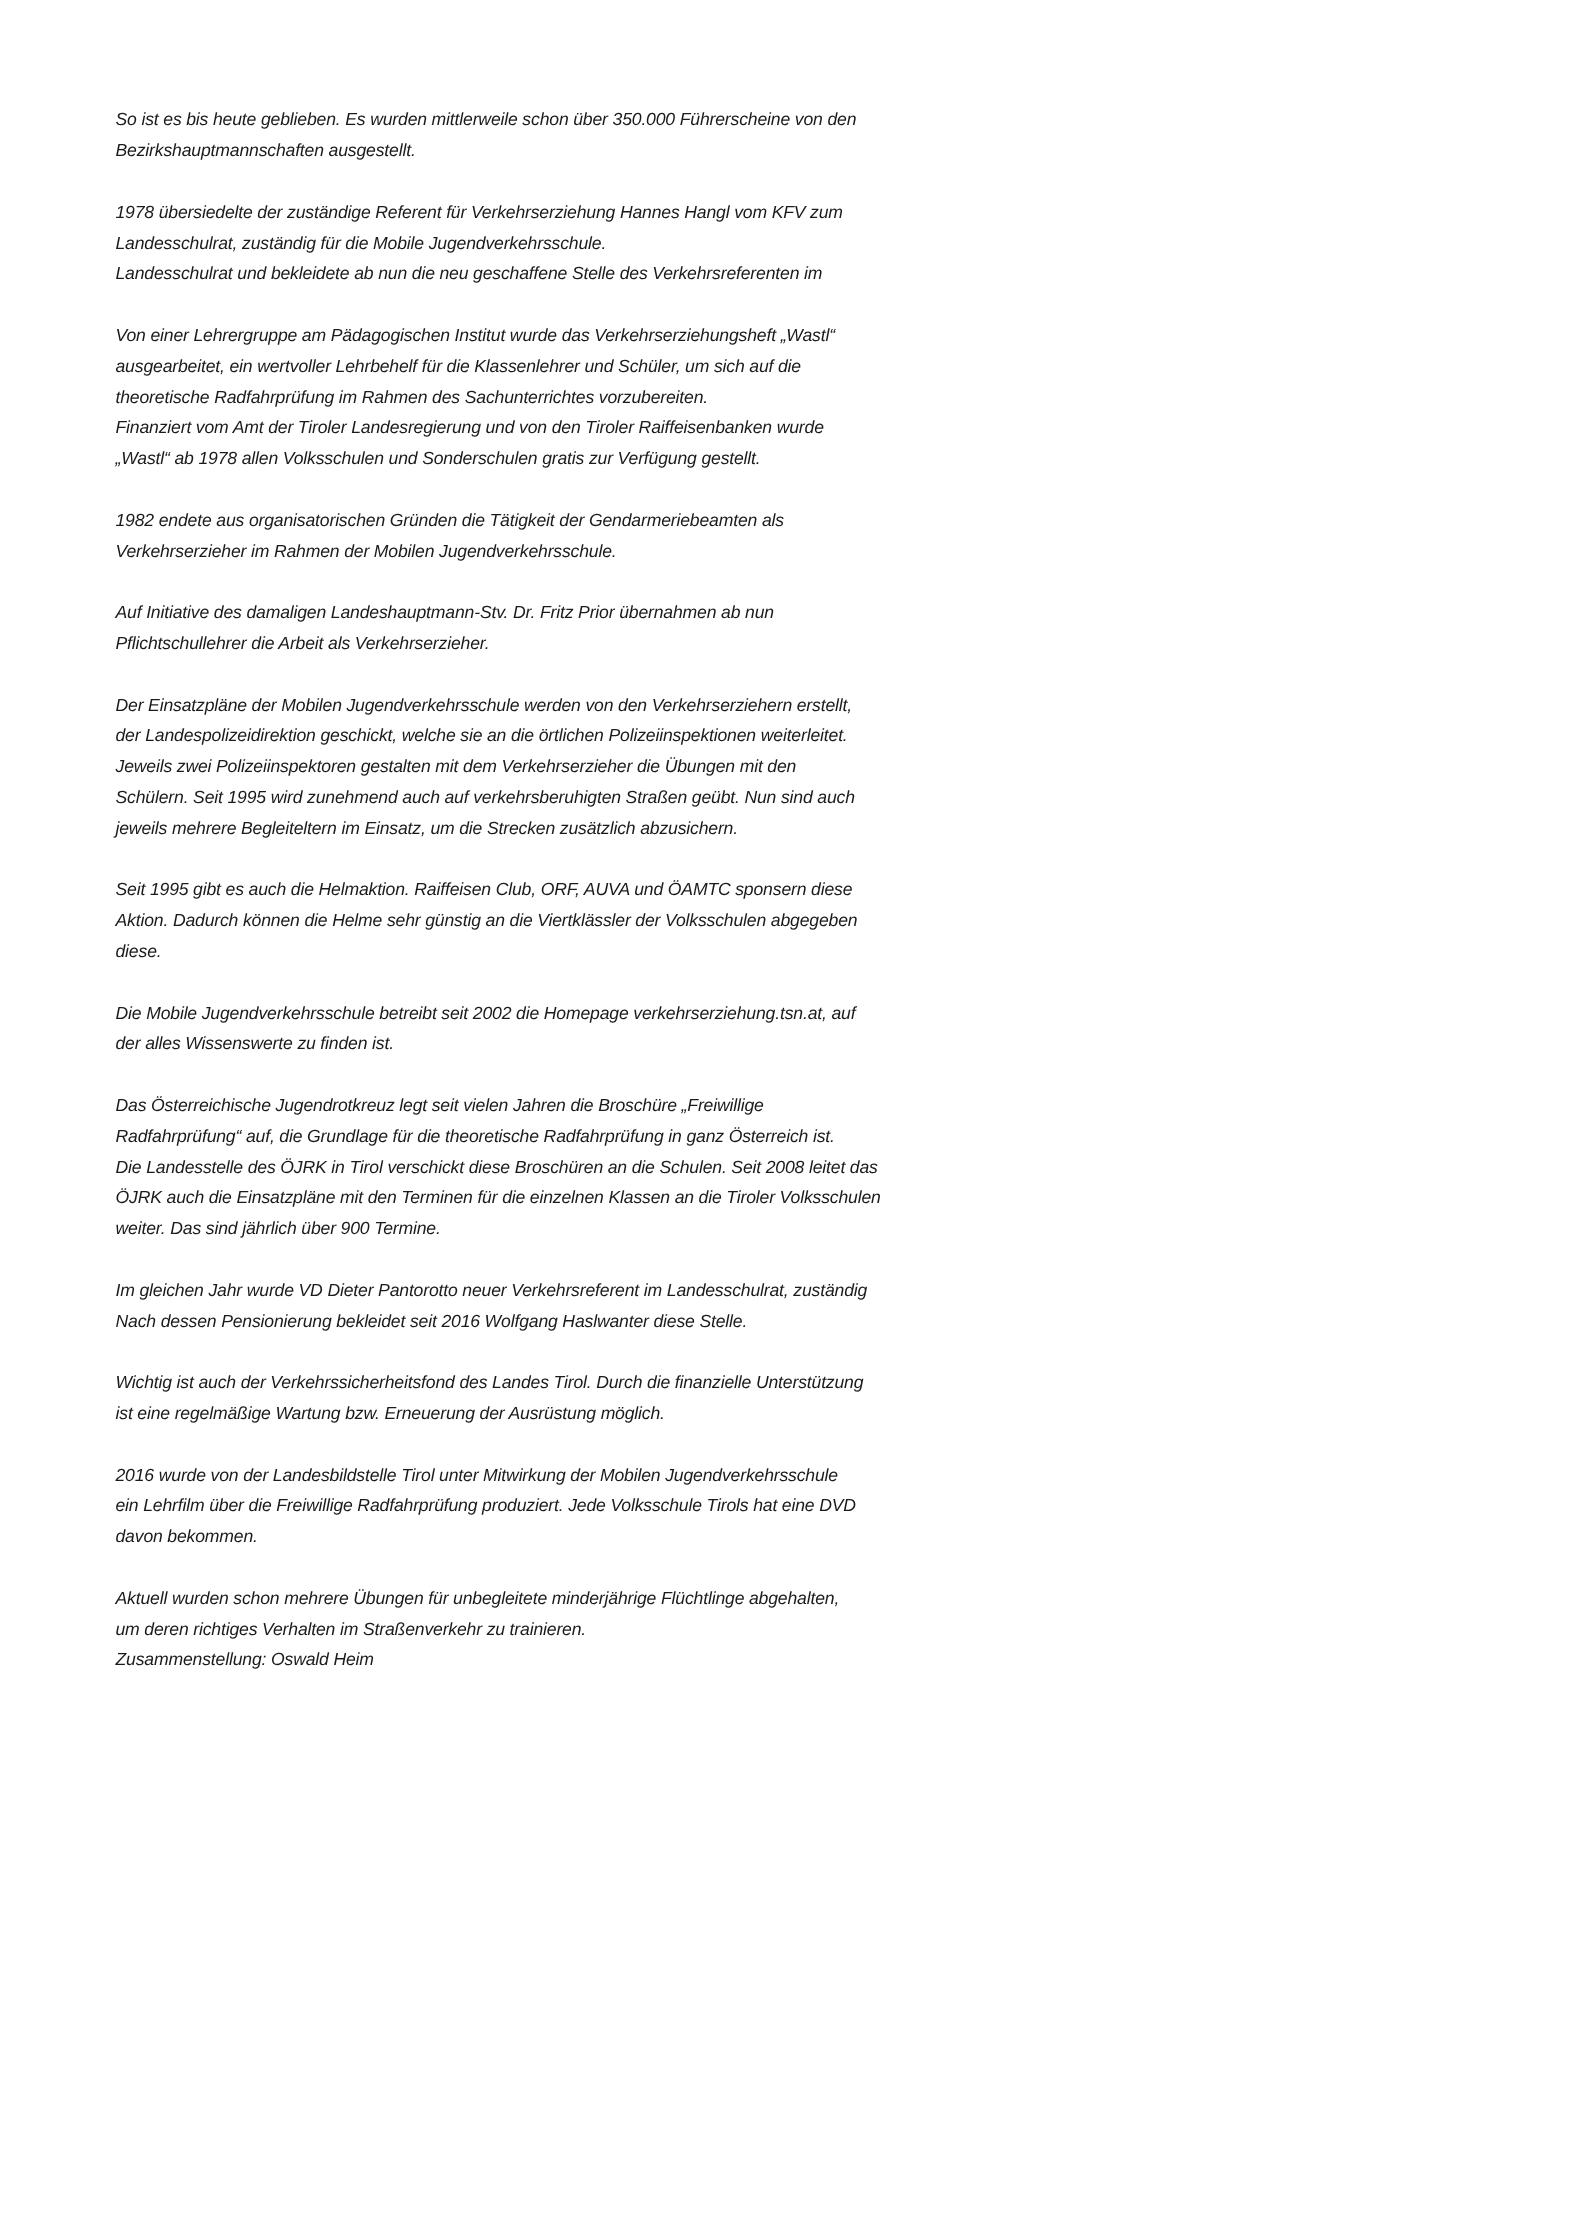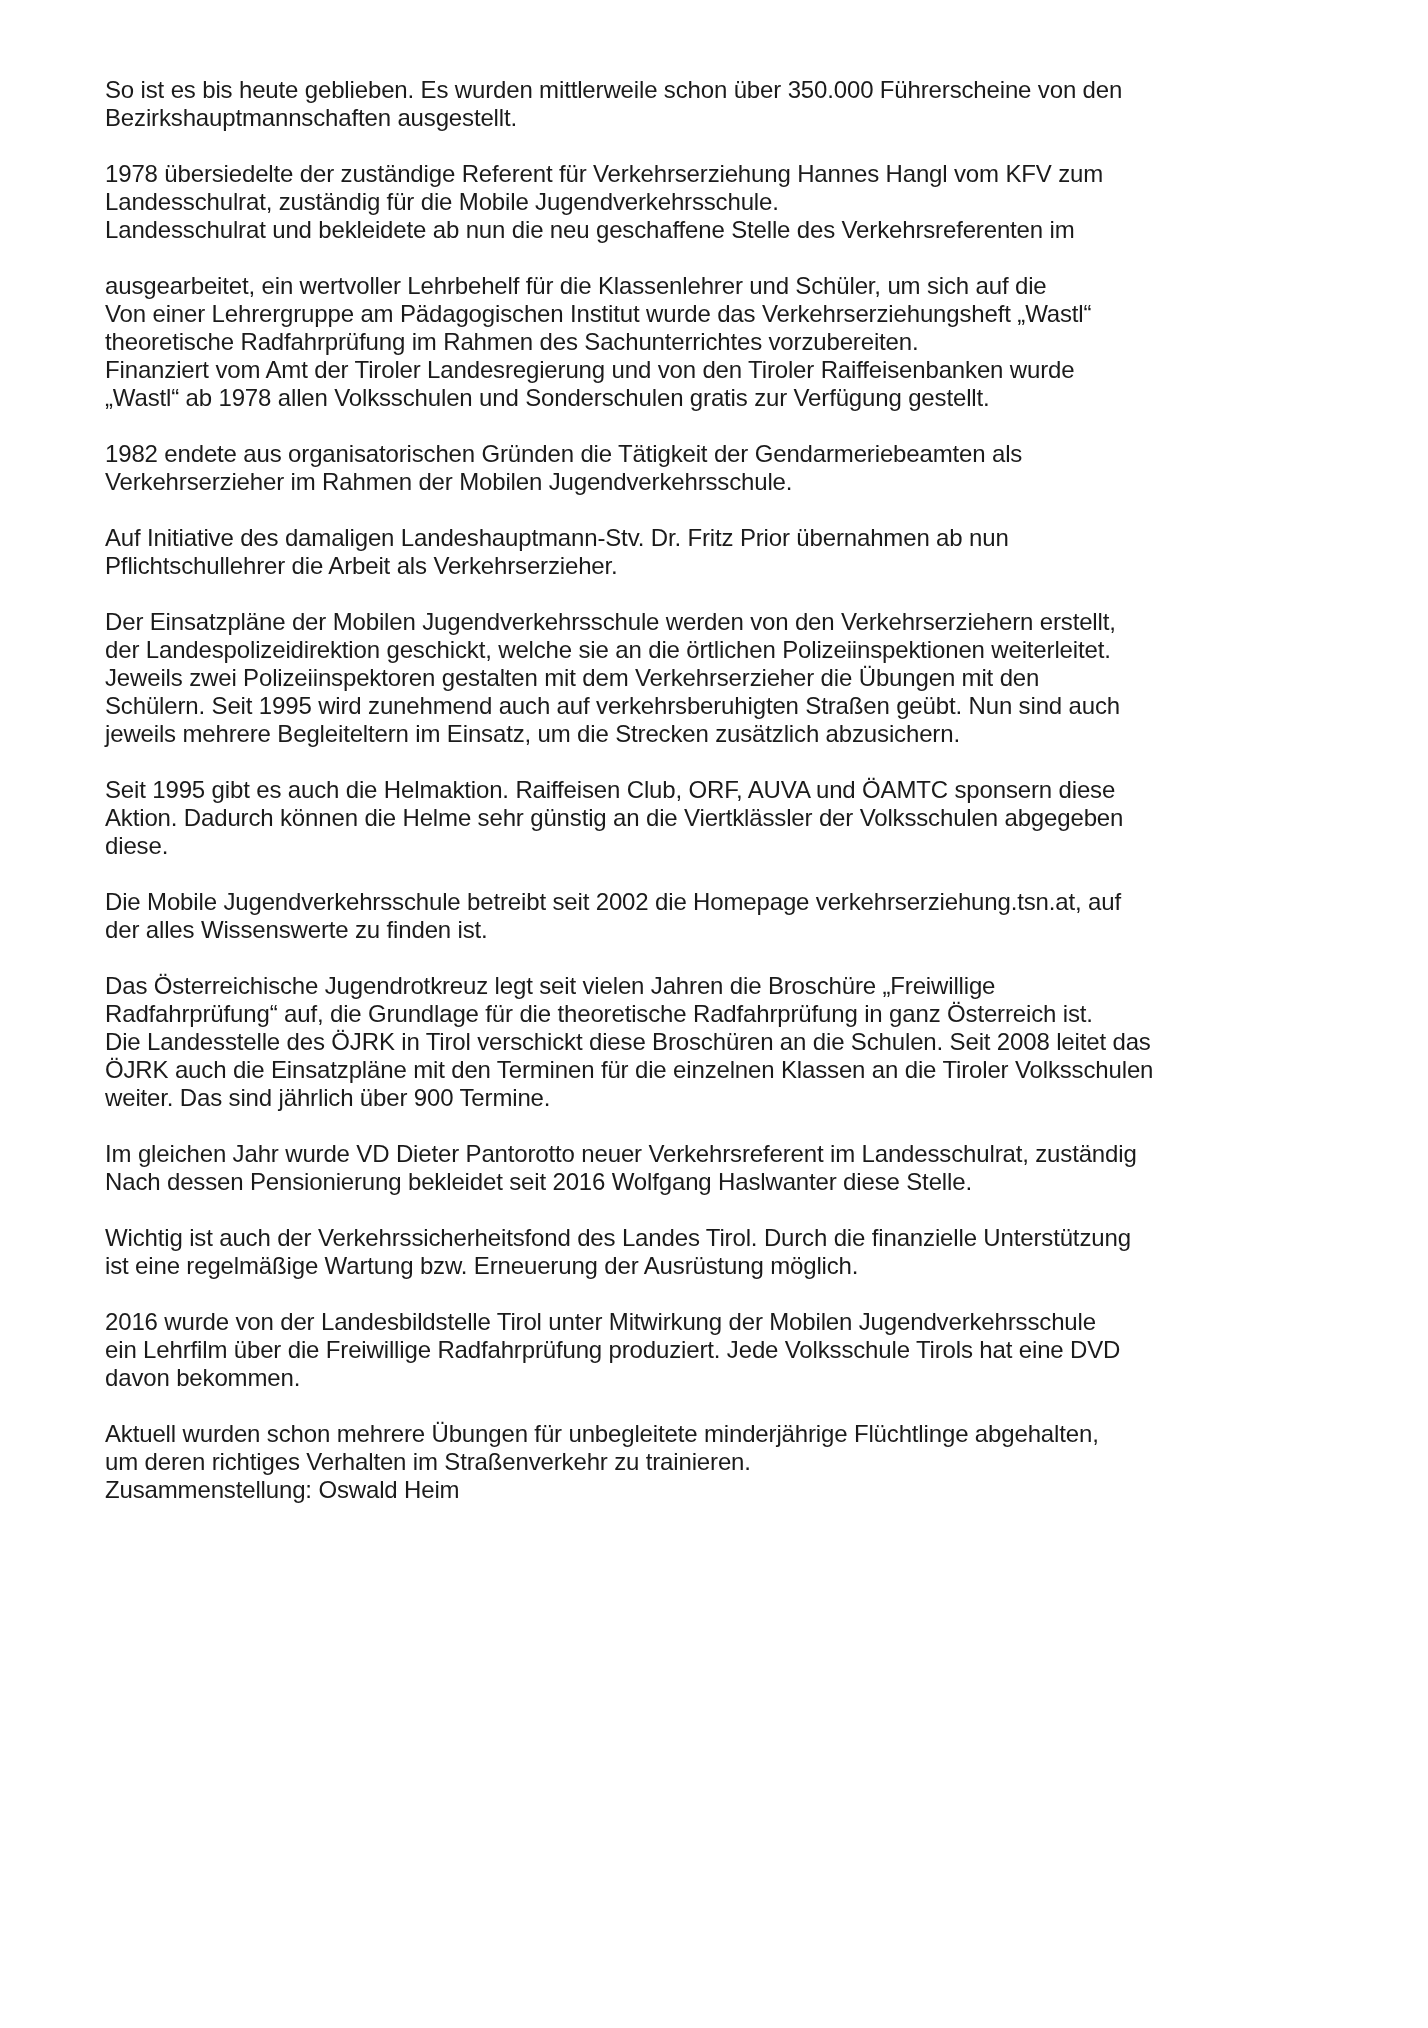--- a/index.html
+++ b/index.html
@@ -9,26 +9,27 @@
   }
   body {
     width: 1428px;
     height: 2028px;
     position: relative;
     font-family: "Liberation Sans", sans-serif;
   }
   .doc-content {
     position: absolute;
     left: 105px;
-    top: 76px;
+    top: 96px;
     width: 1260px;
     color: #1b1b1b;
-    font-size: 24px;
+    font-size: 16px;
     line-height: 28px;
     letter-spacing: -0.15px;
+    font-style: italic;
   }
   p.para {
     margin: 0 0 28px 0;
     padding: 0;
   }
   p.para:last-child {
     margin-bottom: 12px;
   }
   .line {
     display: block;
@@ -42,22 +43,22 @@
     <p class="para">
       <span class="line">So ist es bis heute geblieben. Es wurden mittlerweile schon über 350.000 Führerscheine von den</span>
       <span class="line">Bezirkshauptmannschaften ausgestellt.</span>
     </p>
     <p class="para">
       <span class="line">1978 übersiedelte der zuständige Referent für Verkehrserziehung Hannes Hangl vom KFV zum</span>
       <span class="line">Landesschulrat, zuständig für die Mobile Jugendverkehrsschule.</span>
       <span class="line">Landesschulrat und bekleidete ab nun die neu geschaffene Stelle des Verkehrsreferenten im</span>
     </p>
     <p class="para">
+      <span class="line">Von einer Lehrergruppe am Pädagogischen Institut wurde das Verkehrserziehungsheft „Wastl“</span>
       <span class="line">ausgearbeitet, ein wertvoller Lehrbehelf für die Klassenlehrer und Schüler, um sich auf die</span>
-      <span class="line">Von einer Lehrergruppe am Pädagogischen Institut wurde das Verkehrserziehungsheft „Wastl“</span>
       <span class="line">theoretische Radfahrprüfung im Rahmen des Sachunterrichtes vorzubereiten.</span>
       <span class="line">Finanziert vom Amt der Tiroler Landesregierung und von den Tiroler Raiffeisenbanken wurde</span>
       <span class="line">„Wastl“ ab 1978 allen Volksschulen und Sonderschulen gratis zur Verfügung gestellt.</span>
     </p>
     <p class="para">
       <span class="line">1982 endete aus organisatorischen Gründen die Tätigkeit der Gendarmeriebeamten als</span>
       <span class="line">Verkehrserzieher im Rahmen der Mobilen Jugendverkehrsschule.</span>
     </p>
     <p class="para">
       <span class="line">Auf Initiative des damaligen Landeshauptmann-Stv. Dr. Fritz Prior übernahmen ab nun</span>

